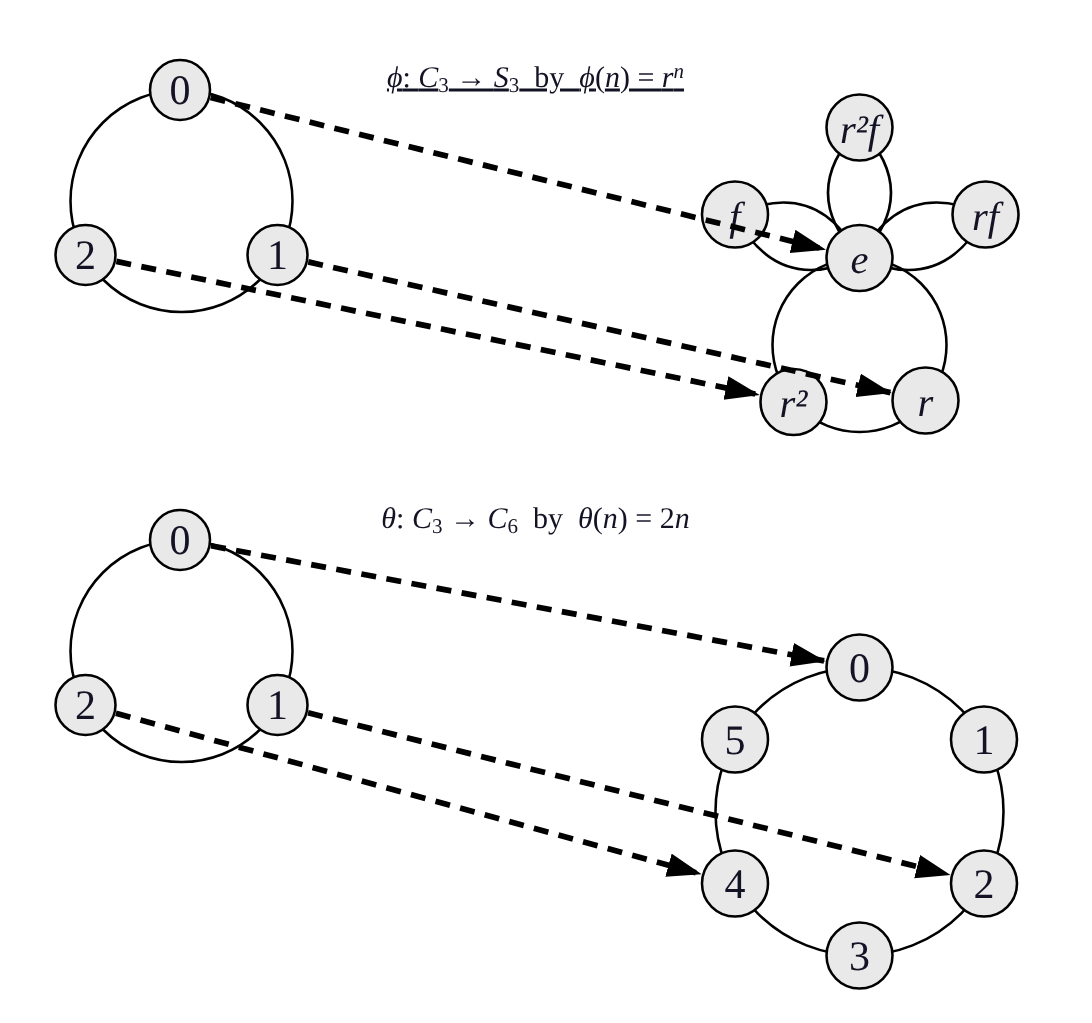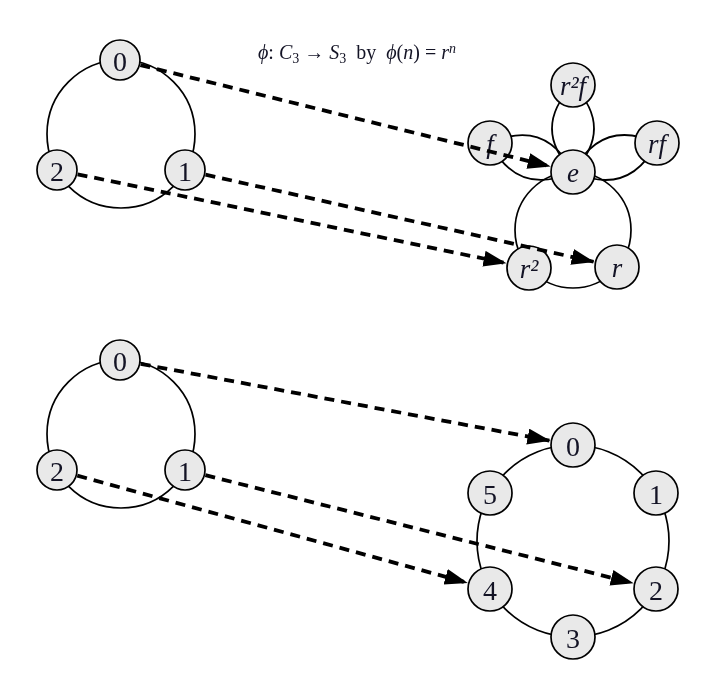--- a/index.html
+++ b/index.html
@@ -27,21 +27,21 @@
     width: 400px;
     text-align: center;
     font-size: 20px;
     color: #131325;
     white-space: pre;
     line-height: 24px;
   }
   .dtitle .it { font-style: italic; }
   .dtitle sub { font-size: 70%; vertical-align: -0.25em; line-height: 0; }
   .dtitle sup { font-size: 70%; vertical-align: 0.45em; line-height: 0; }
-  #title-phi   { top: 40px; }
+  #title-phi   { top: 40px; text-decoration: underline; }
   #title-theta { top: 334px; }
 </style>
 </head>
 <body>
 
 <div id="stage">
   <svg id="diagram-svg" width="728" height="682" viewBox="0 0 728 682">
     <defs>
       <marker id="ah" markerUnits="userSpaceOnUse" markerWidth="30" markerHeight="20" refX="22" refY="8" orient="auto">
         <path d="M0,0 L23,8 L0,16 Z" fill="#000000"></path>
@@ -142,13 +142,14 @@
             <circle cx="490" cy="493" r="22" class="node"></circle>
             <text x="490" y="493" dy="1" class="nlabel" dominant-baseline="central" font-size="28">5</text>
           </g>
         </g>
         <line x1="140.63979994072506" y1="363.87281014340317" x2="549.4116572106" y2="440.57393126468213" class="maparrow" marker-end="url(#ah)"></line>
         <line x1="205.36021501868672" y1="475.14408829559176" x2="632.7311828357866" y2="583.1210419478952" class="maparrow" marker-end="url(#ah)"></line>
         <line x1="77.24920969887984" y1="475.56502529830647" x2="466.85804605842304" y2="582.6399710876498" class="maparrow" marker-end="url(#ah)"></line>
       </g>
     </svg>
   <div id="title-phi" class="dtitle"><span class="it">ϕ</span><span>: </span><span class="it">C</span><sub>3</sub><span> → </span><span class="it">S</span><sub>3</sub><span>  by  </span><span class="it">ϕ</span><span>(</span><span class="it">n</span><span>) = </span><span class="it">r</span><sup class="it">n</sup></div>
+  <div id="title-theta" class="dtitle"><span class="it">θ</span><span>: </span><span class="it">C</span><sub>3</sub><span> → </span><span class="it">C</span><sub>6</sub><span>  by  </span><span class="it">θ</span><span>(</span><span class="it">n</span><span>) = 2</span><span class="it">n</span></div>
 </div>
 
 </body></html>

